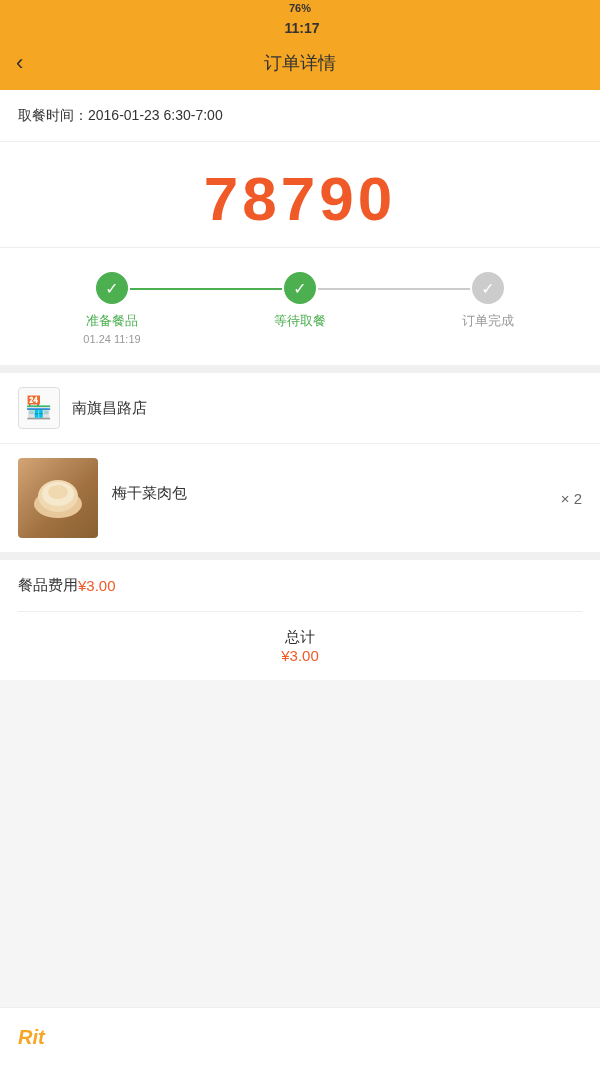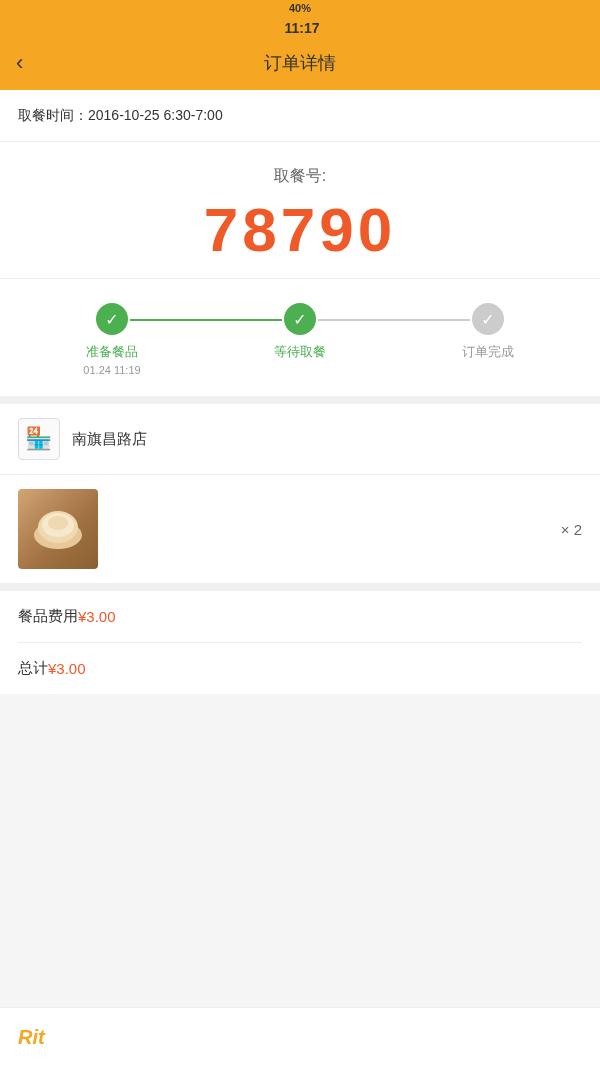--- a/index.html
+++ b/index.html
@@ -251,20 +251,21 @@
       padding: 0 18px;
     }
     .cost-row {
       display: flex;
       align-items: center;
       padding: 16px 0;
       border-bottom: 1px solid #eee;
     }
     .cost-row:last-child {
       border-bottom: none;
+      flex-direction: column;
     }
     .cost-label {
       font-size: 15px;
       color: #333;
     }
     .cost-value {
       font-size: 15px;
       color: #f05a28;
       font-weight: 500;
     }
@@ -287,35 +288,34 @@
       font-style: italic;
       font-weight: 700;
       color: #f5a623;
     }
   </style>
 </head>
 <body>
 
 <div class="status-bar">
   <span class="status-signal">3G 2G</span>
-  <span class="status-battery">40%</span>
+  <span class="status-battery">76%</span>
   <span class="status-time">11:17</span>
 </div>
 
 <div class="header">
   <span class="header-back">‹</span>
   <span class="header-title">订单详情</span>
 </div>
 
 <div class="pickup-time-section">
-  <span class="pickup-time-text">取餐时间：2016-10-25 6:30-7:00</span>
+  <span class="pickup-time-text">取餐时间：2016-01-23 6:30-7:00</span>
 </div>
 
 <div class="pickup-number-section">
-  <div class="pickup-number-label">取餐号:</div>
   <div class="pickup-number">78790</div>
 </div>
 
 <div class="progress-section">
   <div class="progress-steps">
 
     <div class="step">
       <div class="step-circle done">✓</div>
       <div class="step-line done"></div>
       <div class="step-label active">准备餐品</div>
@@ -346,20 +346,21 @@
 
       <svg width="60" height="60" viewBox="0 0 60 60">
         <ellipse cx="30" cy="36" rx="24" ry="14" fill="#e8c89a"></ellipse>
         <ellipse cx="30" cy="28" rx="20" ry="16" fill="#f0d8b0"></ellipse>
         <ellipse cx="30" cy="26" rx="16" ry="12" fill="#f5e8cc"></ellipse>
         <ellipse cx="30" cy="24" rx="10" ry="7" fill="#f0d8b0"></ellipse>
       </svg>
     </div>
   </div>
   <div class="item-details">
+    <div class="item-name">梅干菜肉包</div>
   </div>
   <div class="item-quantity">× 2</div>
 </div>
 
 <div class="cost-section">
   <div class="cost-row">
     <span class="cost-label">餐品费用</span>
     <span class="cost-value">¥3.00</span>
   </div>
   <div class="cost-row">

